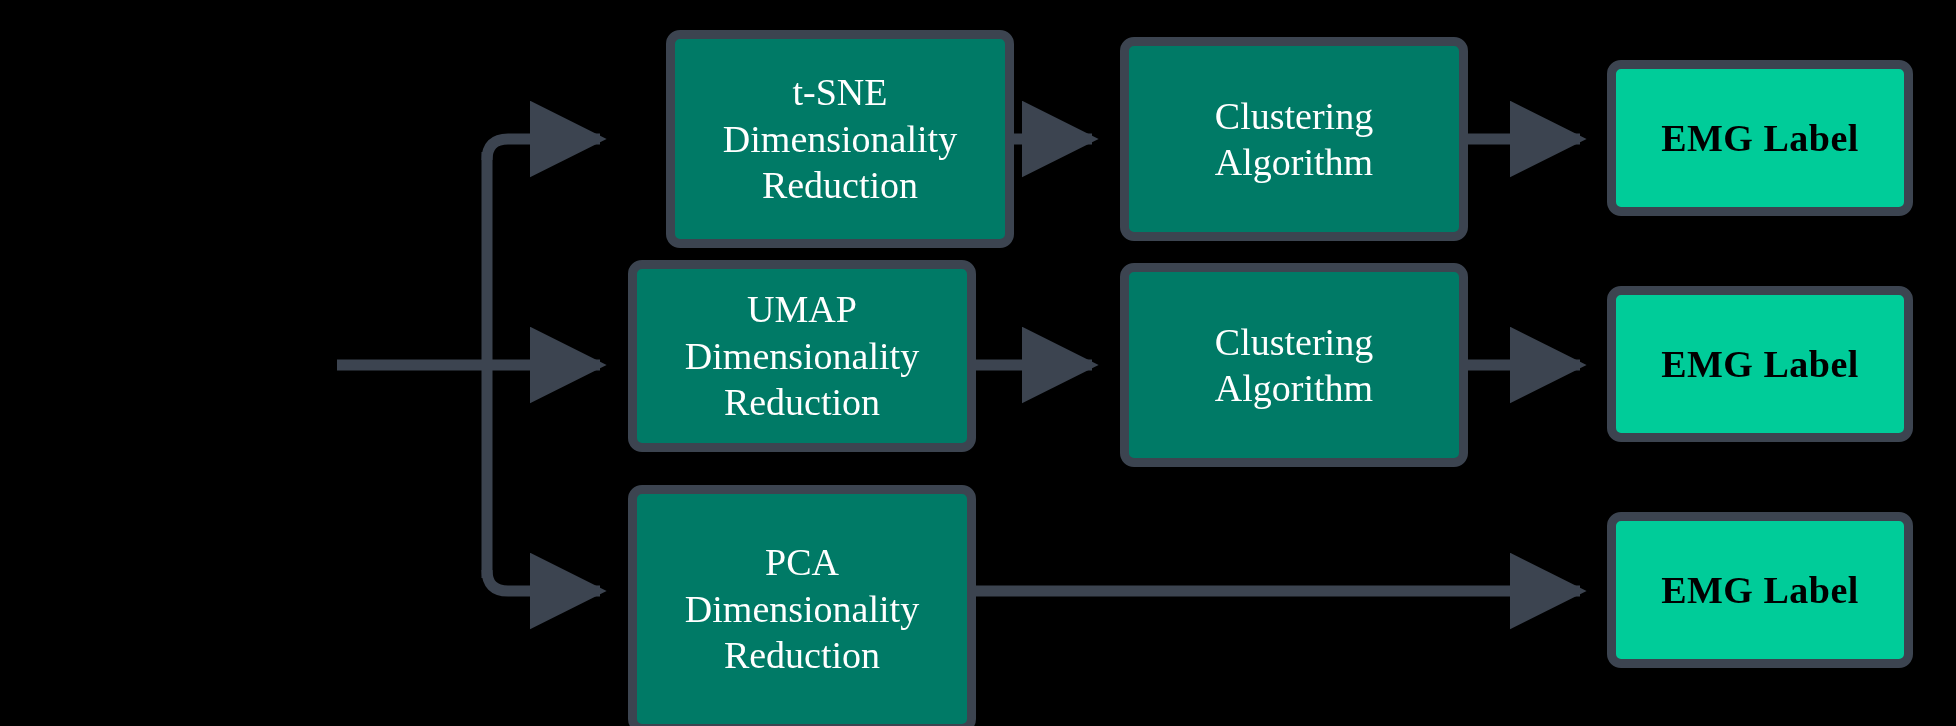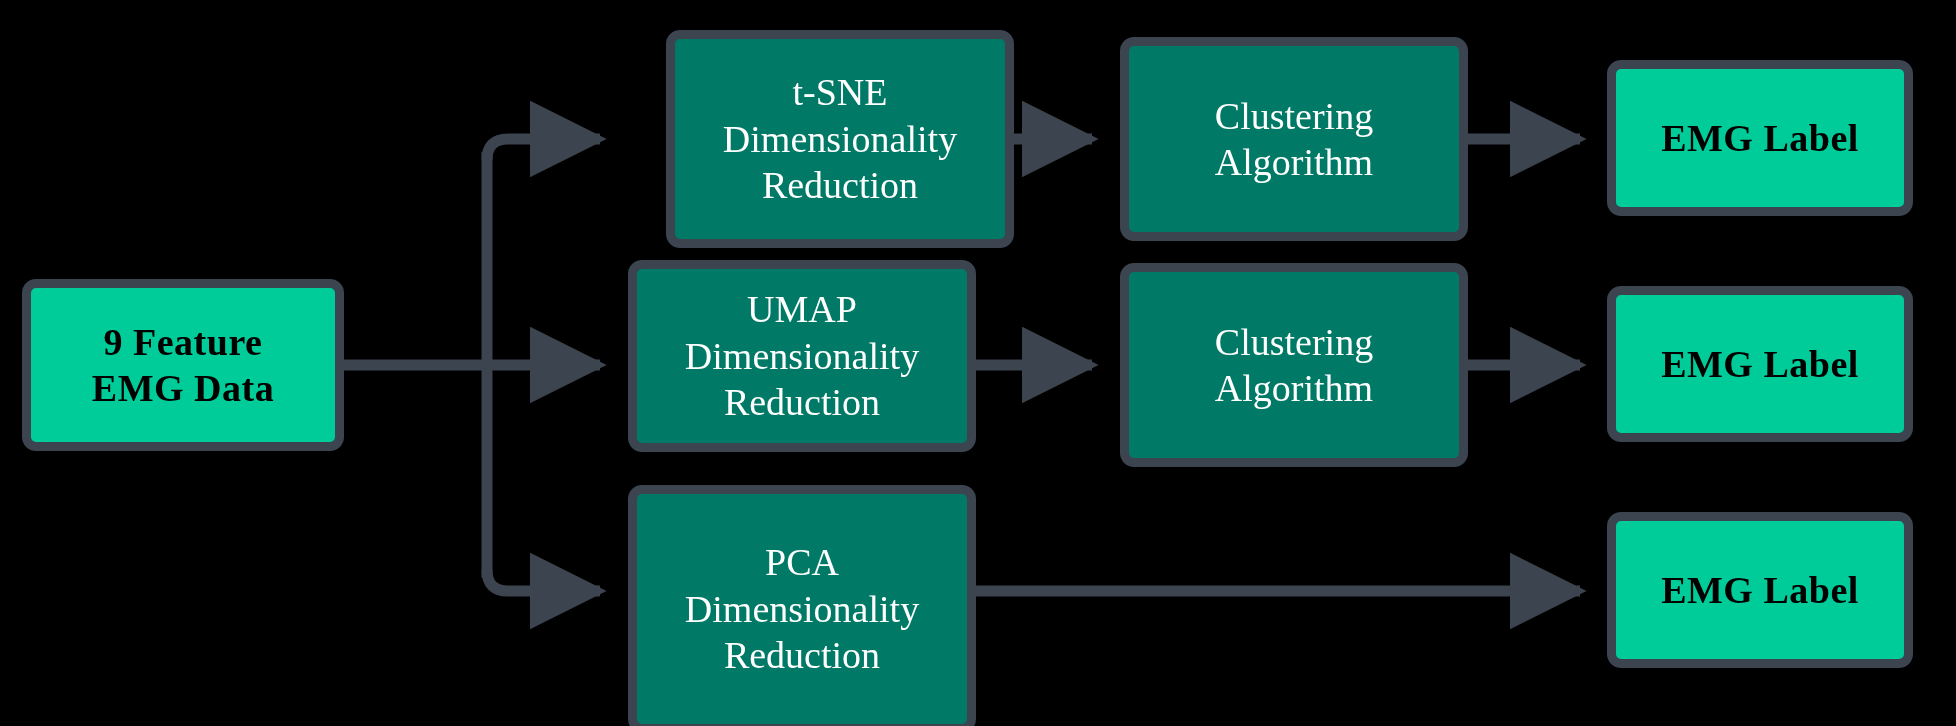--- a/index.html
+++ b/index.html
@@ -88,24 +88,20 @@
 
     <path d="M975,365 L1092,365" stroke="#3c4450" stroke-width="11" fill="none" marker-end="url(#arrowhead)"></path>
 
     <path d="M1467,139 L1580,139" stroke="#3c4450" stroke-width="11" fill="none" marker-end="url(#arrowhead)"></path>
 
     <path d="M1467,365 L1580,365" stroke="#3c4450" stroke-width="11" fill="none" marker-end="url(#arrowhead)"></path>
 
     <path d="M975,591 L1580,591" stroke="#3c4450" stroke-width="11" fill="none" marker-end="url(#arrowhead)"></path>
   </svg>
 
-  <div class="node node-light" style="left:22px; top:279px; width:322px; height:172px;">
-    <span class="line">9 Feature</span>
-    <span class="line">EMG Data</span>
-  </div>
 
   <div class="node node-dark" style="left:628px; top:30px; width:348px; height:218px;margin-left:38px;">
     <span class="line">t-SNE</span>
     <span class="line">Dimensionality</span>
     <span class="line">Reduction</span>
   </div>
 
   <div class="node node-dark" style="left:1120px; top:37px; width:348px; height:204px;">
     <span class="line">Clustering</span>
     <span class="line">Algorithm</span>

